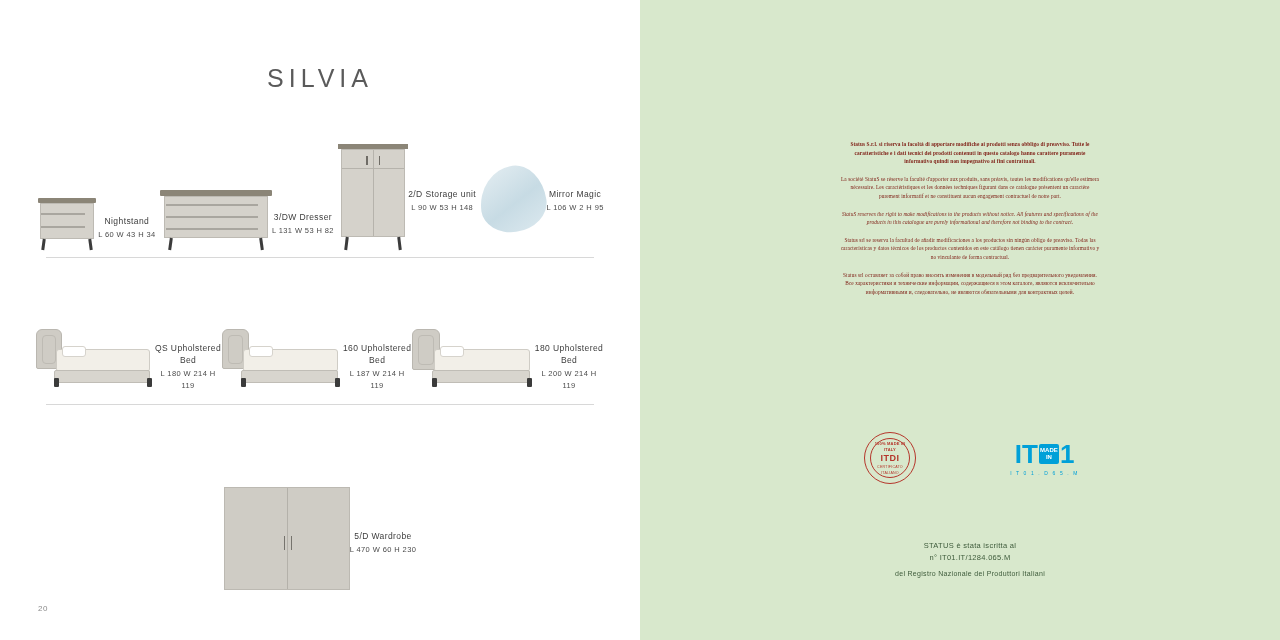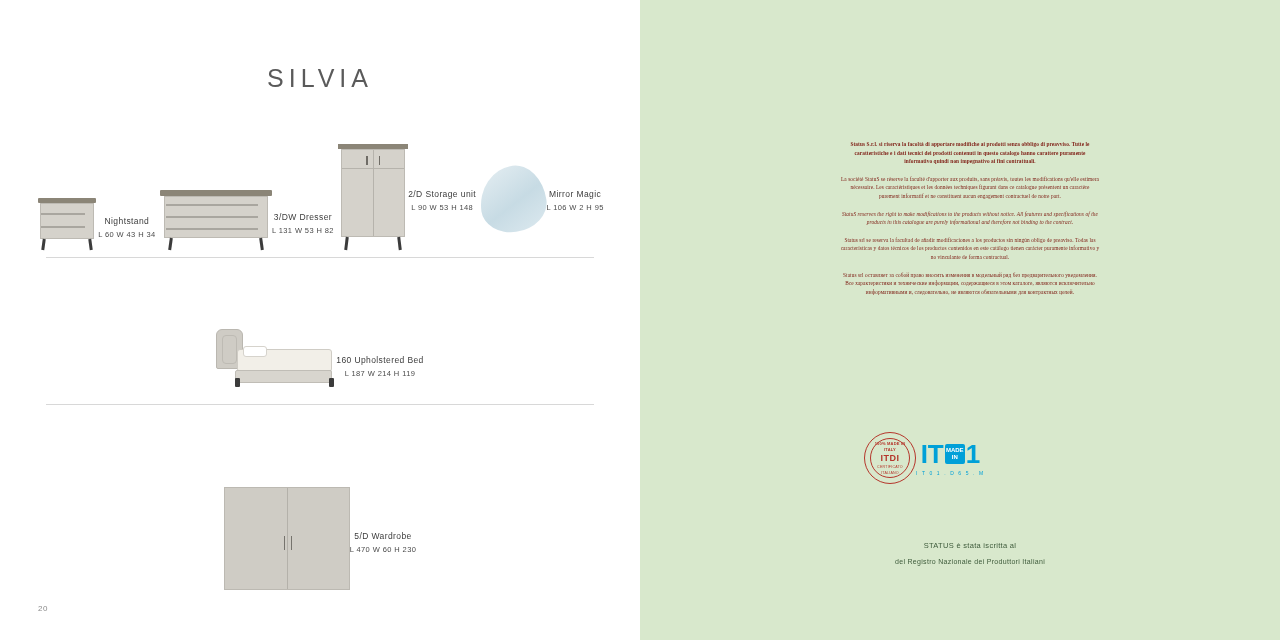--- a/index.html
+++ b/index.html
@@ -207,21 +207,21 @@
   .legal-p.bold { font-weight: bold; }
   .legal-p.italic { font-style: italic; }
 
   .logos {
     position: absolute;
     top: 432px;
     left: 224px;
     width: 215px;
     display: flex;
     align-items: center;
-    justify-content: flex-start;
+    justify-content: space-between;
   }
   .made-in-italy {
     position: relative;
     width: 52px; height: 52px;
     border-radius: 50%;
     border: 1.5px solid #b5362b;
     color: #b5362b;
     display: flex;
     align-items: center;
     justify-content: center;
@@ -346,40 +346,76 @@
         <div class="caption">
           <span class="p-name">Mirror Magic</span>
           <span class="p-dims">L 106  W 2  H 95</span>
         </div>
       </div>
 
     </div>
 
     <div class="row row2">
 
+      <div class="product">
+        <div class="art-wrap">
+          <div class="bed" style="width:118px;height:68px;">
+            <div class="bed-head" style="left:0;width:26px;height:40px;">
+                <div class="bed-head-inner"></div>
+              </div>
+            <div class="bed-mattress" style="left:20px;top:20px;width:94px;height:23px;"></div>
+            <div class="pillow" style="left:26px;top:17px;width:22px;height:9px;"></div>
+            <div class="bed-base" style="left:18px;top:41px;width:96px;height:13px;"></div>
+            <div class="bed-foot" style="left:18px;bottom:10px;"></div>
+            <div class="bed-foot" style="right:2px;bottom:10px;"></div>
+          </div>
+        </div>
+        <div class="caption">
+          <span class="p-name">QS Upholstered Bed</span>
+          <span class="p-dims">L 180   W 214  H 119</span>
+        </div>
+      </div>
 
       <div class="product">
         <div class="art-wrap">
           <div class="bed" style="width:120px;height:68px;">
             <div class="bed-head" style="left:0;width:27px;height:40px;">
                 <div class="bed-head-inner"></div>
               </div>
             <div class="bed-mattress" style="left:21px;top:20px;width:95px;height:23px;"></div>
             <div class="pillow" style="left:27px;top:17px;width:22px;height:9px;"></div>
             <div class="bed-base" style="left:19px;top:41px;width:97px;height:13px;"></div>
             <div class="bed-foot" style="left:19px;bottom:10px;"></div>
             <div class="bed-foot" style="right:2px;bottom:10px;"></div>
           </div>
         </div>
         <div class="caption">
           <span class="p-name">160 Upholstered Bed</span>
           <span class="p-dims">L 187  W 214  H 119</span>
         </div>
       </div>
 
+      <div class="product">
+        <div class="art-wrap">
+          <div class="bed" style="width:122px;height:68px;">
+            <div class="bed-head" style="left:0;width:28px;height:41px;">
+                <div class="bed-head-inner"></div>
+              </div>
+            <div class="bed-mattress" style="left:22px;top:20px;width:96px;height:23px;"></div>
+            <div class="pillow" style="left:28px;top:17px;width:22px;height:9px;"></div>
+            <div class="bed-base" style="left:20px;top:41px;width:98px;height:13px;"></div>
+            <div class="bed-foot" style="left:20px;bottom:10px;"></div>
+            <div class="bed-foot" style="right:2px;bottom:10px;"></div>
+          </div>
+        </div>
+        <div class="caption">
+          <span class="p-name">180 Upholstered Bed</span>
+          <span class="p-dims">L 200   W 214  H 119</span>
+        </div>
+      </div>
 
 
     </div>
 
     <div class="row row3">
 
 
       <div class="product">
         <div class="art-wrap">
           <div class="wardrobe" style="width:126px;height:103px;">
@@ -428,17 +464,18 @@
           </span>
           <span>1</span>
         </div>
         <div class="ito-sub">I T 0 1 . D 6 5 . M</div>
       </div>
 
     </div>
 
     <div class="cert-text">
       <span class="l1">STATUS  è stata iscritta al</span>
+      <span class="l2">n° IT01.IT/1284.065.M</span>
       <span class="l3">del Registro Nazionale dei Produttori Italiani</span>
     </div>
 
   </div>
 </div>
 
 </body></html>

